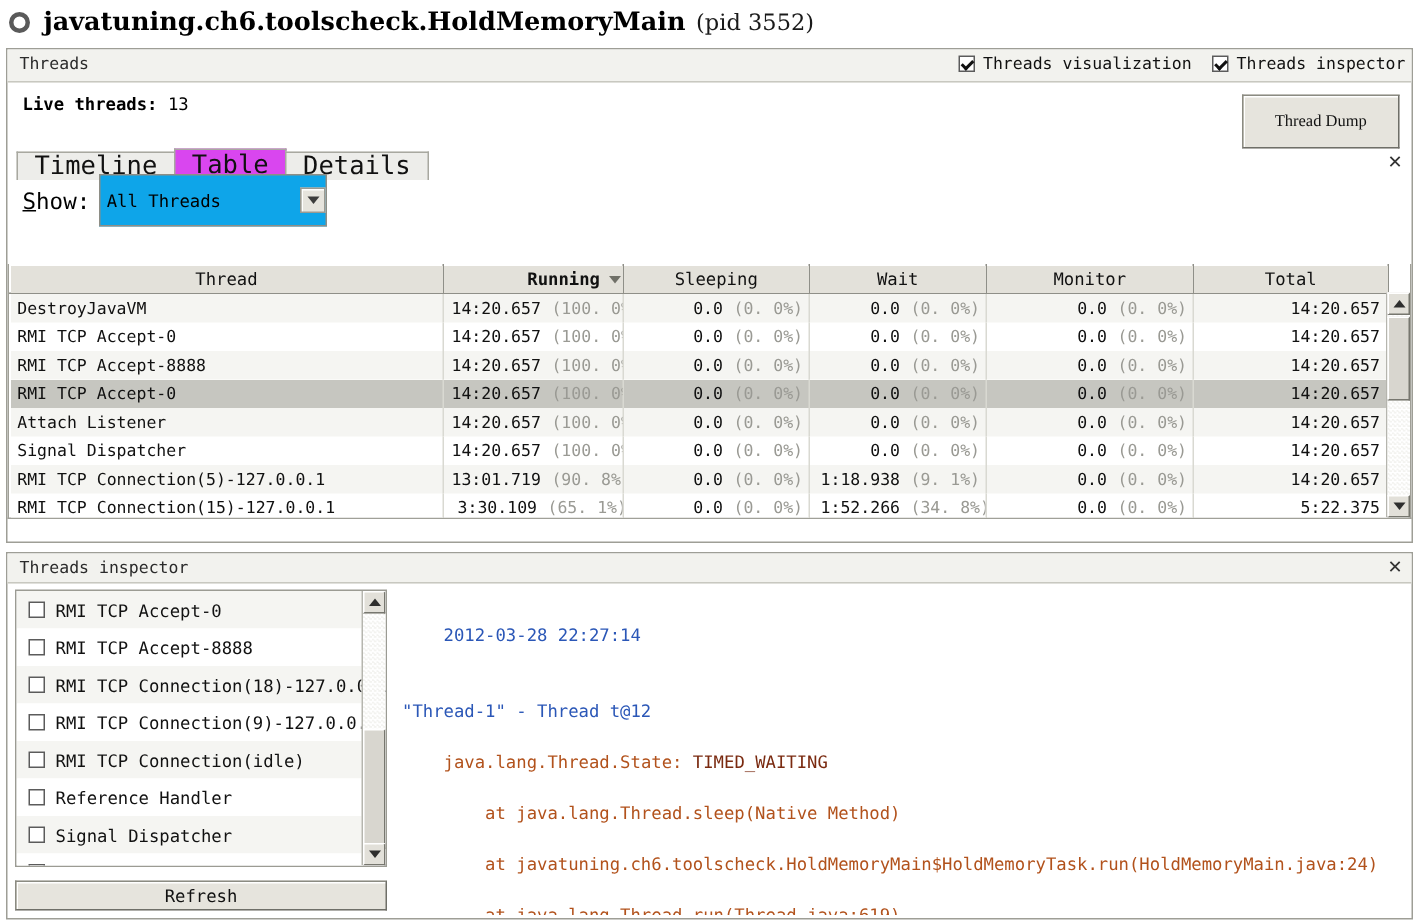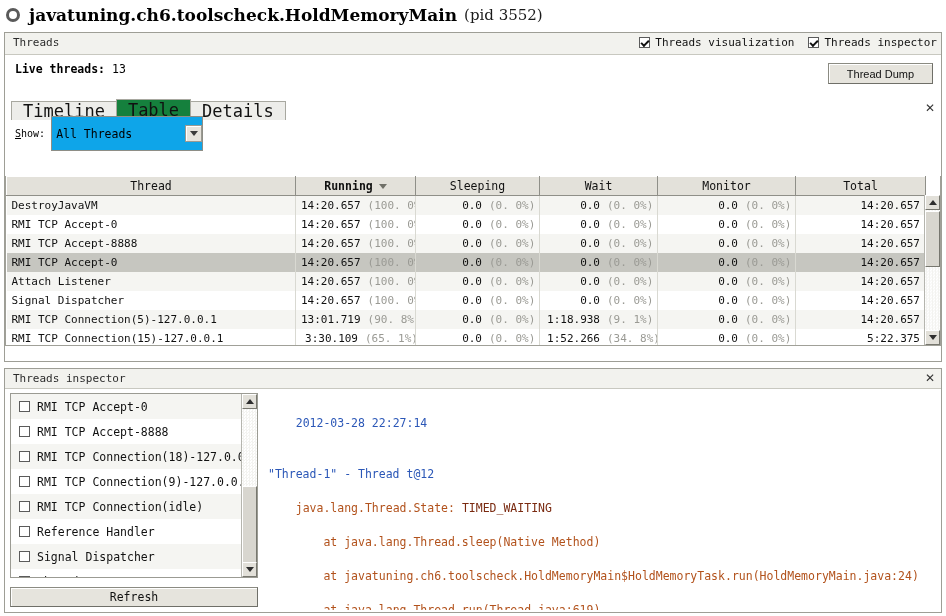--- a/index.html
+++ b/index.html
@@ -121,27 +121,27 @@
     font-size: 11.5px;
     line-height: 15px;
     white-space: nowrap;
   }
   #summary .lbl { font-weight: bold; text-align: right; }
   #thread-dump-btn {
     position: absolute;
     right: 8px;
     top: 8px;
     width: 105px;
-    height: 21px;
+    height: 36px;
     background: #e6e4dd;
     border: 1px solid #8b8b82;
     border-right-color: #6f6f68;
     border-bottom-color: #6f6f68;
     box-shadow: inset 1px 1px 0 #ffffff;
-    font-family: Liberation Sans, sans-serif;
+    font-family: Liberation Serif, serif;
     font-size: 11px;
     color: #111;
     cursor: default;
     padding: 0;
   }
 
   
   #tabs-row {
     position: relative;
     height: 20px;
@@ -156,21 +156,21 @@
     font-size: 17px;
     background: #ededea;
     border: 1px solid #a8a8a0;
     border-bottom: none;
     box-sizing: border-box;
     color: #111;
     position: relative;
     top: 1px;
   }
   .tab.active {
-    background: #15803d;
+    background: #d946ef;
     height: 20px;
     line-height: 20px;
     top: 0;
   }
   .tab + .tab { margin-left: -1px; }
   #tabs-underline {
     position: absolute;
     left: 0;
     right: 0;
     bottom: 0;
@@ -194,21 +194,21 @@
 
   
   #show-row {
     display: flex;
     align-items: center;
     padding: 6px 0 5px 10px;
     height: 28px;
     box-sizing: border-box;
   }
   #show-label {
-    font-size: 10px;
+    font-size: 15px;
     margin-right: 6px;
   }
   #show-label u { text-decoration: underline; }
   #show-combo {
     width: 152px;
     height: 35px;
     border: 1px solid #8e8e86;
     background: #0ea5e9;
     display: flex;
     align-items: center;
@@ -274,21 +274,21 @@
   }
   table.grid th .sortmark {
     display: inline-block;
     width: 0; height: 0;
     border-left: 4px solid transparent;
     border-right: 4px solid transparent;
     border-top: 5px solid #707068;
     margin-left: 6px;
     vertical-align: middle;
   }
-  table.grid th.running-col { font-weight: bold; }
+  table.grid th.running-col { font-weight: bold; text-align: right; }
   table.grid td {
     height: 19px;
     border-right: 1px solid #d9d9d2;
     padding: 0 5px;
     box-sizing: border-box;
     white-space: nowrap;
     overflow: hidden;
     color: #111;
   }
   tr.r-odd td { background: #f5f5f2; }

